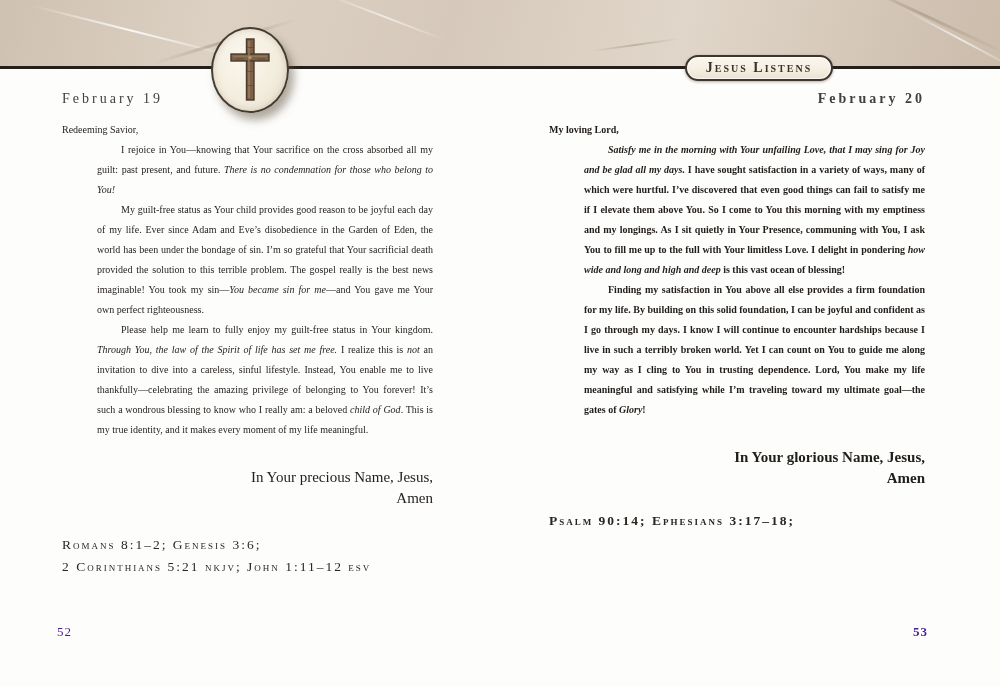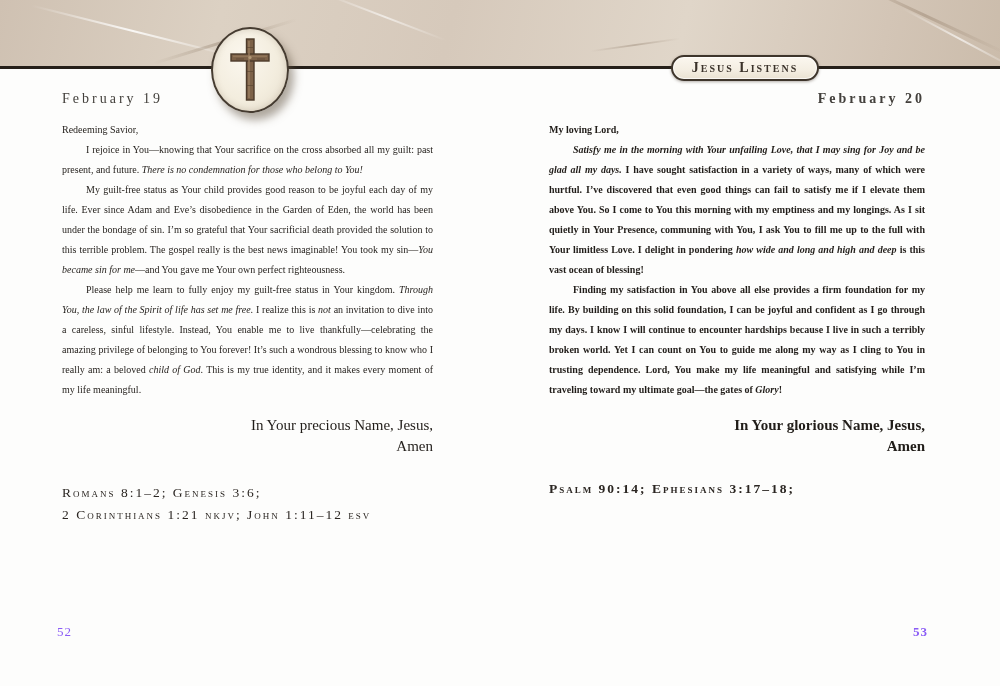--- a/index.html
+++ b/index.html
@@ -29,21 +29,21 @@
   .medallion {
     position:absolute; left:211px; top:27px; width:78px; height:86px;
     border-radius:50%;
     background:radial-gradient(ellipse at 40% 35%, #fbf7ee 0%, #f3edde 55%, #e5dccb 100%);
     border:2px solid #463c31;
     box-shadow:5px 7px 9px rgba(98,84,66,.5), inset 0 0 6px rgba(120,100,80,.25);
     z-index:4; display:flex; align-items:center; justify-content:center;
   }
   
   .badge {
-    position:absolute; left:671px; top:55px; width:148px; height:26px;
+    position:absolute; left:685px; top:55px; width:148px; height:26px;
     border-radius:14px;
     background:linear-gradient(180deg,#fbf7ef 0%, #f4eee2 60%, #eae2d2 100%);
     border:2px solid #3e352b;
     box-shadow:0 1px 3px rgba(70,58,45,.4), inset 0 0 0 1px rgba(255,255,255,.7);
     z-index:4; display:flex; align-items:center; justify-content:center;
   }
   .badge span {
     font-variant:small-caps; font-size:14px; letter-spacing:2px;
     color:#3a322a; font-weight:bold;
   }
@@ -51,30 +51,30 @@
   
   .page { position:absolute; top:69px; height:617px; width:500px; }
   .page-left  { left:0;   padding:0 67px 0 62px; }
   .page-right { left:492px; padding:0 67px 0 57px;font-weight:bold; }
   .date {
     margin-top:22px; font-size:14px; letter-spacing:3px; color:#43403c;
   }
   .page-right .date { text-align:right; }
   .body { margin-top:13px; font-size:10px; line-height:20px; text-align:justify; }
   .para { margin:0; }
-  .para.indent { text-indent:24px; }
+  .para.indent { text-indent:24px;margin-left:35px; }
   .body em { font-style:italic; }
-  .closing { margin-top:15px; text-align:right; font-size:15px; line-height:21px; }
+  .closing { margin-top:27px; text-align:right; font-size:15px; line-height:21px; }
   .refs {
     margin-top:25px; text-align:left;
     font-variant:small-caps; letter-spacing:2px;
     font-size:13.5px; line-height:22px; color:#2b2622;
   }
   .page-right .refs { margin-top:21px; }
-  .pagenum { position:absolute; bottom:46px; font-size:13px; letter-spacing:1px; color:#8b5cf6; }
+  .pagenum { position:absolute; bottom:46px; font-size:13px; letter-spacing:1px; color:#4c1d95; }
   .page-left .pagenum  { left:57px; }
   .page-right .pagenum { right:64px;margin-top:36px; }
 </style>
 </head>
 <body>
 
 <div class="spread">
 
   <div class="band">
     <div class="scratch s1"></div>
@@ -112,21 +112,21 @@
         <p class="para indent"><span>I rejoice in You—knowing that Your sacrifice on the cross absorbed all my guilt: past present, and future. </span><em>There is no condemnation for those who belong to You!</em></p>
         <p class="para indent"><span>My guilt-free status as Your child provides good reason to be joyful each day of my life. Ever since Adam and Eve’s disobedience in the Garden of Eden, the world has been under the bondage of sin. I’m so grateful that Your sacrificial death provided the solution to this terrible problem. The gospel really is the best news imaginable! You took my sin—</span><em>You became sin for me</em><span>—and You gave me Your own perfect righteousness.</span></p>
         <p class="para indent"><span>Please help me learn to fully enjoy my guilt-free status in Your kingdom. </span><em>Through You, the law of the Spirit of life has set me free.</em><span> I realize this is </span><em>not</em><span> an invitation to dive into a careless, sinful lifestyle. Instead, You enable me to live thankfully—celebrating the amazing privilege of belonging to You forever! It’s such a wondrous blessing to know who I really am: a beloved </span><em>child of God</em><span>. This is my true identity, and it makes every moment of my life meaningful.</span></p>
       </div>
     <div class="closing">
       <div>In Your precious Name, Jesus,</div>
       <div>Amen</div>
     </div>
     <div class="refs">
       <div>Romans 8:1–2; Genesis 3:6;</div>
-      <div>2 Corinthians 1:21 nkjv; John 1:11–12 esv</div>
+      <div>2 Corinthians 5:21 nkjv; John 1:11–12 esv</div>
     </div>
     <div class="pagenum">52</div>
   </div>
 
   <div class="page page-right">
     <div class="date">February 20</div>
     <div class="body">
         <p class="para"><span>My loving Lord,</span></p>
         <p class="para indent"><em>Satisfy me in the morning with Your unfailing Love, that I may sing for Joy and be glad all my days.</em><span> I have sought satisfaction in a variety of ways, many of which were hurtful. I’ve discovered that even good things can fail to satisfy me if I elevate them above You. So I come to You this morning with my emptiness and my longings. As I sit quietly in Your Presence, communing with You, I ask You to fill me up to the full with Your limitless Love. I delight in pondering </span><em>how wide and long and high and deep</em><span> is this vast ocean of blessing!</span></p>
         <p class="para indent"><span>Finding my satisfaction in You above all else provides a firm foundation for my life. By building on this solid foundation, I can be joyful and confident as I go through my days. I know I will continue to encounter hardships because I live in such a terribly broken world. Yet I can count on You to guide me along my way as I cling to You in trusting dependence. Lord, You make my life meaningful and satisfying while I’m traveling toward my ultimate goal—the gates of </span><em>Glory</em><span>!</span></p>

